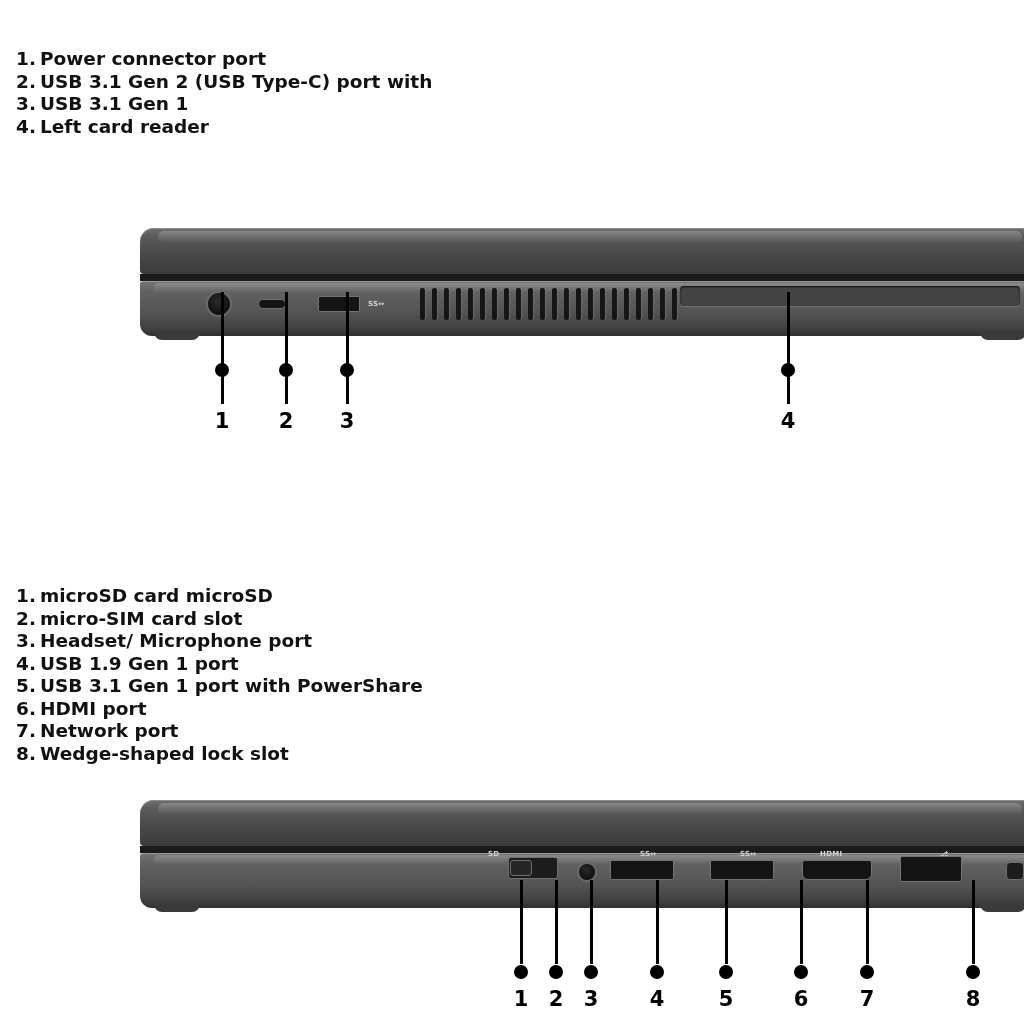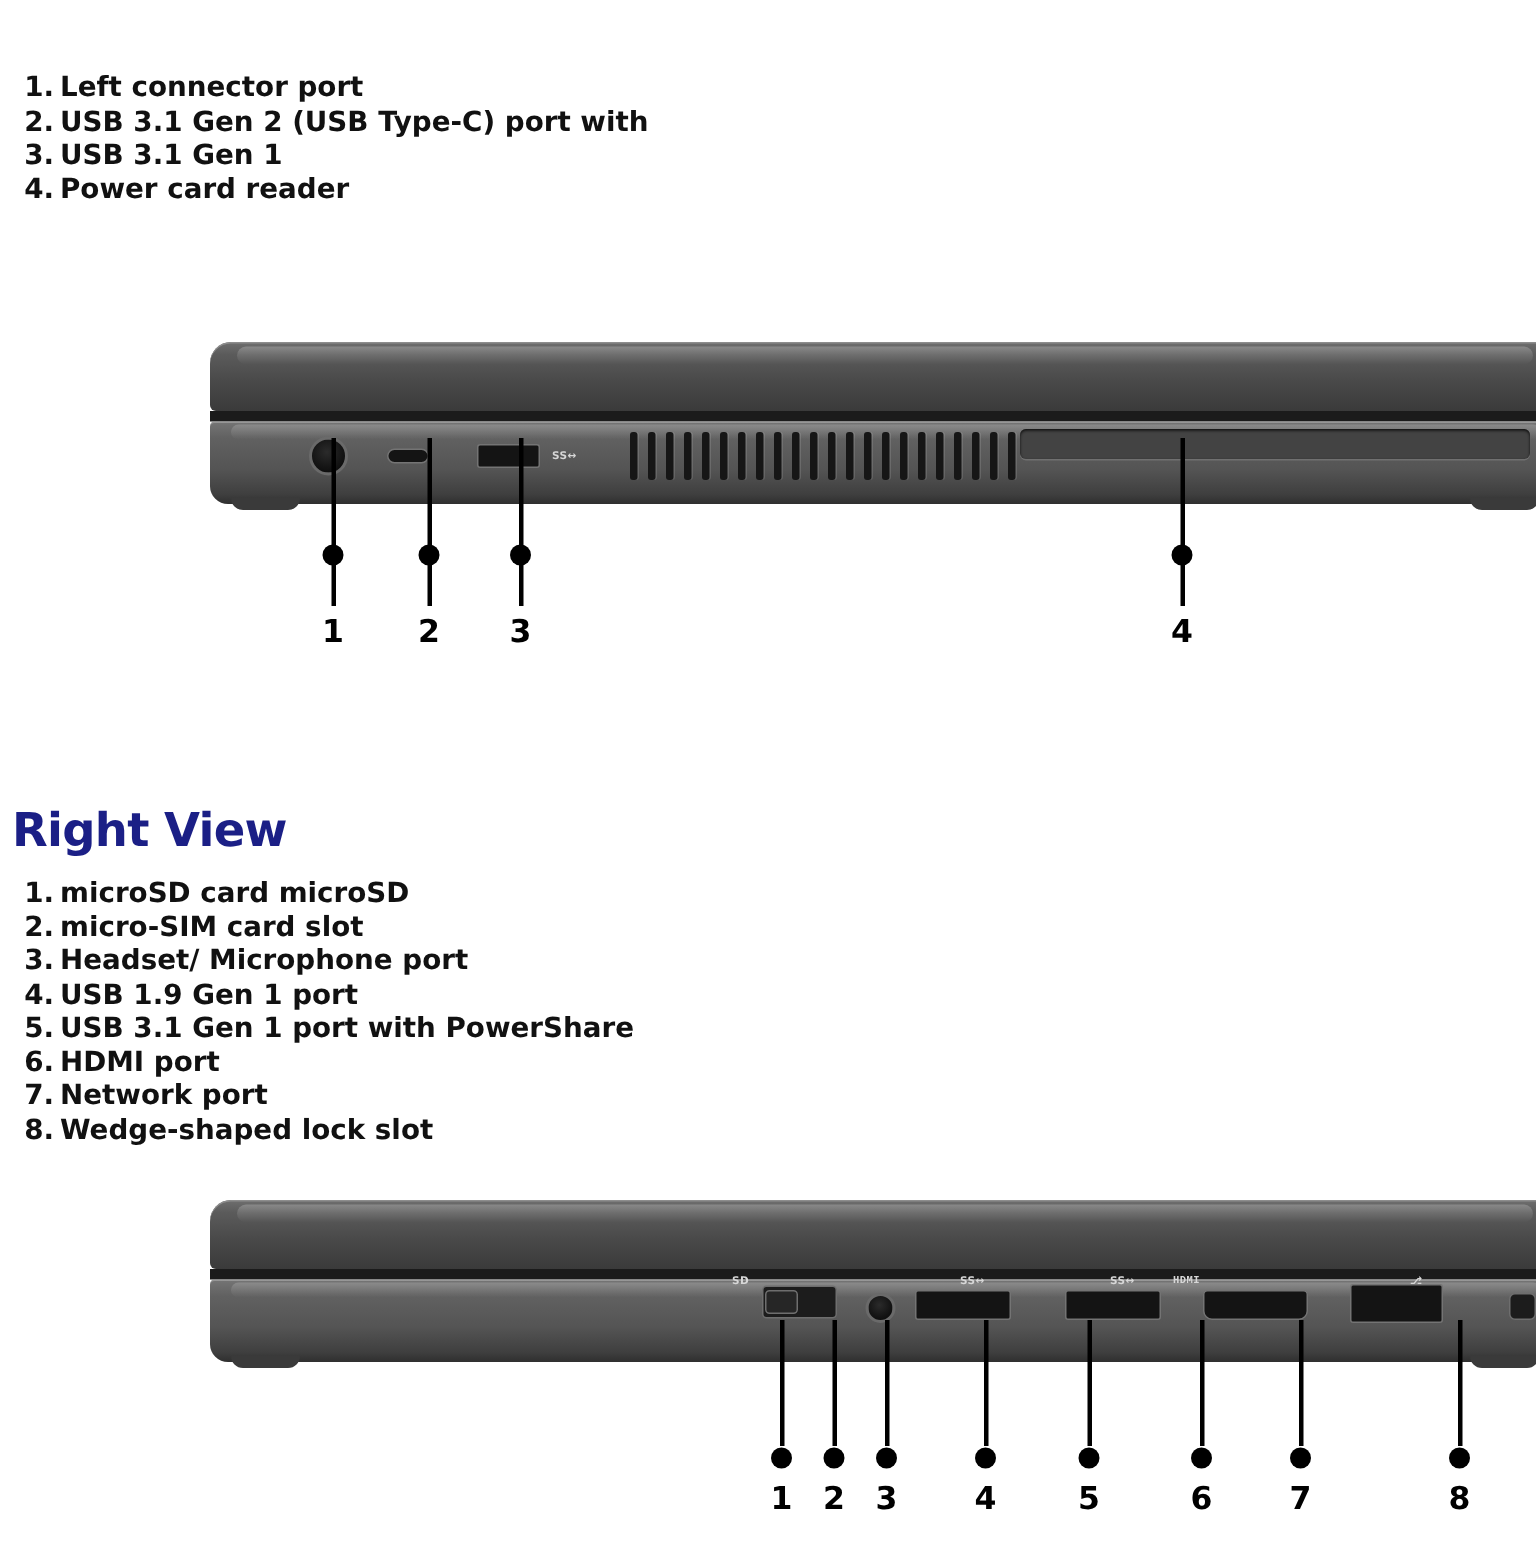--- a/index.html
+++ b/index.html
@@ -189,33 +189,33 @@
 </style>
 </head>
 <body>
 
 <div class="page">
 
 
   <ul class="legend" style="position:absolute; left:6px; top:48px; width:600px;">
     <li>
       <span class="num">1.</span>
-      <span class="txt">Left connector port</span>
+      <span class="txt">Power connector port</span>
     </li>
     <li>
       <span class="num">2.</span>
       <span class="txt">USB 3.1 Gen 2 (USB Type-C) port with</span>
     </li>
     <li>
       <span class="num">3.</span>
       <span class="txt">USB 3.1 Gen 1</span>
     </li>
     <li>
       <span class="num">4.</span>
-      <span class="txt">Power card reader</span>
+      <span class="txt">Left card reader</span>
     </li>
   </ul>
 
   <div class="laptop" style="left:140px; top:228px; width:900px; height:108px;">
     <div class="lid"></div>
     <div class="gap" style="top:46px;"></div>
     <div class="base" style="top:53px; height:55px;">
       <div class="base-sheen"></div>
       <div class="foot" style="left:14px;"></div>
       <div class="foot" style="right:14px;"></div>
@@ -273,23 +273,20 @@
     <div class="dot"></div>
     <div class="stem" style="height:34px;"></div>
     <div class="cnum" style="top:46px;">4</div>
   </div>
 
   <div style="position:absolute; left:221px; top:292px; width:3px; height:78px; background:#000;"></div>
   <div style="position:absolute; left:285px; top:292px; width:3px; height:78px; background:#000;"></div>
   <div style="position:absolute; left:346px; top:292px; width:3px; height:78px; background:#000;"></div>
   <div style="position:absolute; left:787px; top:292px; width:3px; height:78px; background:#000;"></div>
 
-  <div style="position:absolute; left:8px; top:538px;">
-    <div class="section-title">Right View</div>
-  </div>
 
   <ul class="legend" style="position:absolute; left:6px; top:585px; width:620px;">
     <li>
       <span class="num">1.</span>
       <span class="txt">microSD card microSD</span>
     </li>
     <li>
       <span class="num">2.</span>
       <span class="txt">micro-SIM card slot</span>
     </li>
@@ -333,21 +330,21 @@
     <div class="port port-slot" style="left:370px; top:60px; width:22px; height:16px; background:#262626;"></div>
 
     <div class="port port-round" style="left:437px; top:62px; width:20px; height:20px;"></div>
 
     <div class="port-label" style="left:500px; top:50px;">SS↔</div>
     <div class="port port-rect" style="left:470px; top:60px; width:64px; height:20px;"></div>
 
     <div class="port-label" style="left:600px; top:50px;">SS↔</div>
     <div class="port port-rect" style="left:570px; top:60px; width:64px; height:20px;"></div>
 
-    <div class="port-label" style="left:642px; top:50px;font-family:Liberation Mono, monospace;">HDMI</div>
+    <div class="port-label" style="left:680px; top:50px;">HDMI</div>
     <div class="port port-rect" style="left:662px; top:60px; width:70px; height:20px; border-radius:3px 3px 6px 6px;"></div>
 
     <div class="port-label" style="left:800px; top:50px;">⎇</div>
     <div class="port port-rect" style="left:760px; top:56px; width:62px; height:26px;"></div>
 
     <div class="port port-slot" style="left:866px; top:62px; width:18px; height:18px; border-radius:4px;"></div>
   </div>
 
   <div style="position:absolute; left:520px; top:880px; width:3px; height:84px; background:#000;"></div>
   <div style="position:absolute; left:555px; top:880px; width:3px; height:84px; background:#000;"></div>

